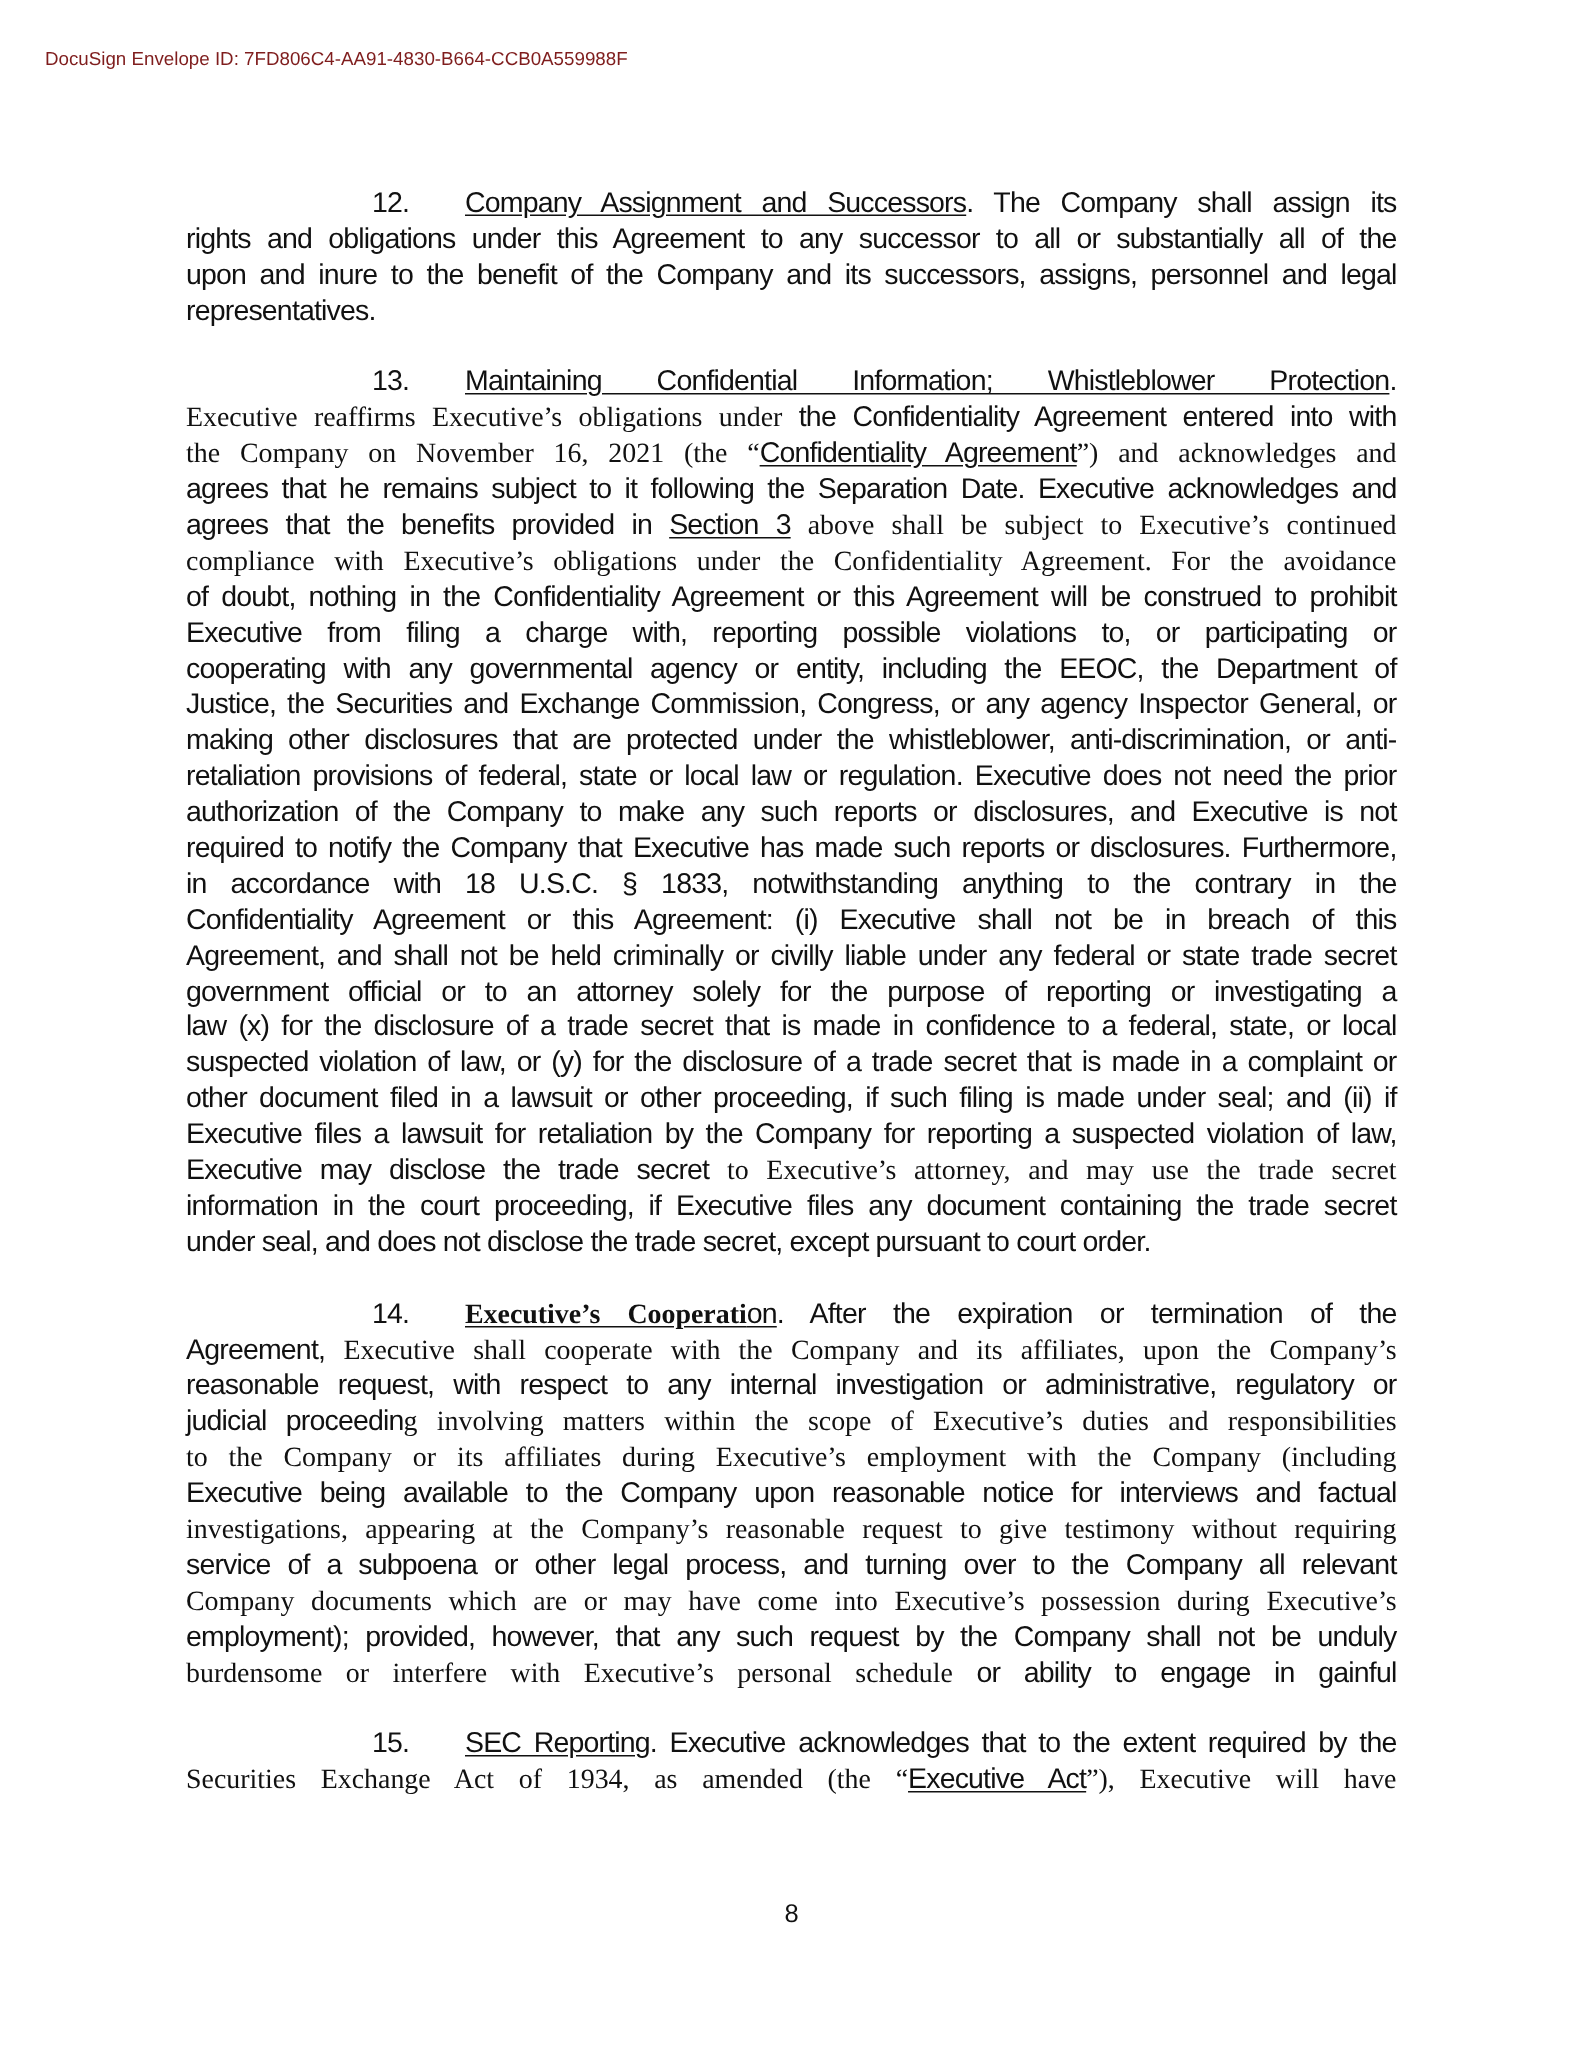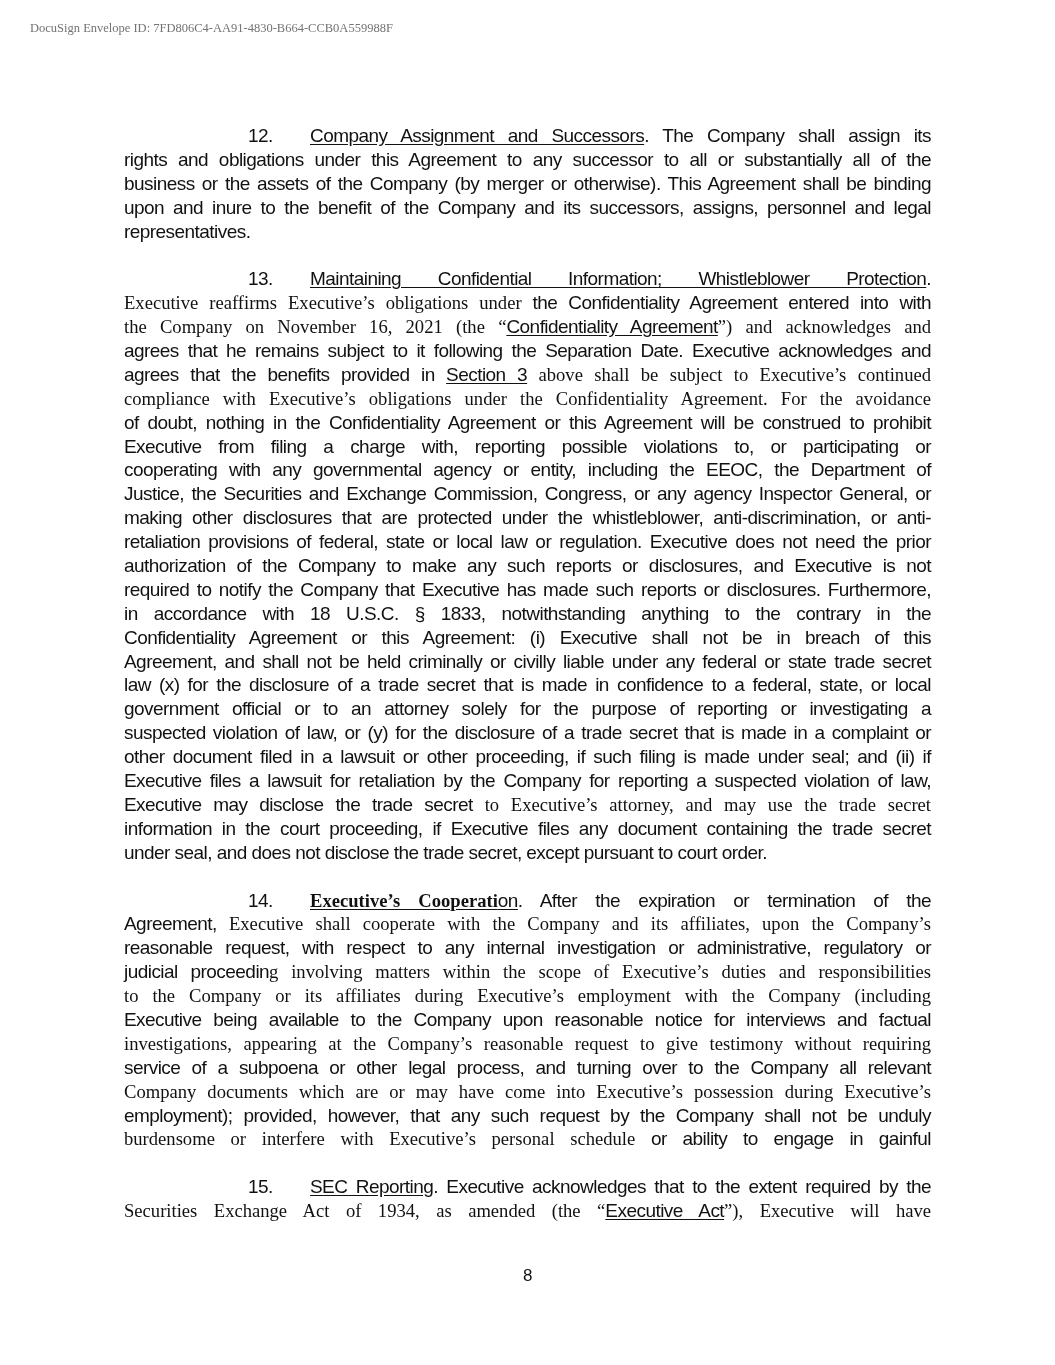--- a/index.html
+++ b/index.html
@@ -1,19 +1,19 @@
 <!DOCTYPE html>
 <html><head>
   <meta charset="utf-8">
   <style>
     html, body { margin: 0; padding: 0; background: #ffffff; }
     body { width: 1055px; height: 1365px; position: relative; overflow: hidden; color: #111; }
     .envelope {
-      position: absolute; left: 30px; top: 21px;
-      font-family: Liberation Serif, serif; font-size: 12.5px; color: #737373;
+      position: absolute; left: 30px; top: 32px;
+      font-family: Liberation Sans, sans-serif; font-size: 12.5px; color: #7f1d1d;
     }
     .page-body { position: absolute; left: 124px; top: 124px; width: 807px; }
     .line {
       height: 23.9px; line-height: 23.9px; white-space: nowrap;
       text-align: justify; text-align-last: justify; overflow: visible;
       font-size: 19px;
     }
     .line.last { text-align-last: left; }
     .sans { font-family: "Liberation Sans", sans-serif; font-size: 19px; letter-spacing: -0.55px; }
     .serif { font-family: "Liberation Serif", serif; font-size: 18.6px; }
@@ -29,21 +29,20 @@
   </style>
 </head>
 <body>
 
 <div class="envelope">DocuSign Envelope ID: 7FD806C4-AA91-4830-B664-CCB0A559988F</div>
 
 <div class="page-body" id="page-body">
     <div>
       <div class="line"><span class="indent"></span><span class="num sans">12.</span><span class="sans u">Company Assignment and Successors</span><span class="sans">.  The Company shall assign its</span></div>
       <div class="line"><span class="sans">rights and obligations under this Agreement to any successor to all or substantially all of the</span></div>
-      <div class="line"><span class="sans">business or the assets of the Company (by merger or otherwise).  This Agreement shall be binding</span></div>
       <div class="line"><span class="sans">upon and inure to the benefit of the Company and its successors, assigns, personnel and legal</span></div>
       <div class="line last"><span class="sans">representatives.</span></div>
     </div>
     <div class="gap"></div>
     <div>
       <div class="line"><span class="indent"></span><span class="num sans">13.</span><span class="sans u">Maintaining Confidential Information; Whistleblower Protection</span><span class="sans">.</span></div>
       <div class="line"><span class="serif">Executive reaffirms Executive’s obligations under </span><span class="sans">the Confidentiality Agreement entered into with</span></div>
       <div class="line"><span class="serif">the Company on November 16, 2021 (the “</span><span class="sans u">Confidentiality Agreement</span><span class="serif">”) and acknowledges and</span></div>
       <div class="line"><span class="sans">agrees that he remains subject to it following the Separation Date.  Executive acknowledges and</span></div>
       <div class="line"><span class="sans">agrees that the benefits provided in </span><span class="sans u">Section 3</span><span class="serif"> above shall be subject to Executive’s continued</span></div>
@@ -52,22 +51,22 @@
       <div class="line"><span class="sans">Executive from filing a charge with, reporting possible violations to, or participating or</span></div>
       <div class="line"><span class="sans">cooperating with any governmental agency or entity, including the EEOC, the Department of</span></div>
       <div class="line"><span class="sans">Justice, the Securities and Exchange Commission, Congress, or any agency Inspector General, or</span></div>
       <div class="line"><span class="sans">making other disclosures that are protected under the whistleblower, anti-discrimination, or anti-</span></div>
       <div class="line"><span class="sans">retaliation provisions of federal, state or local law or regulation.  Executive does not need the prior</span></div>
       <div class="line"><span class="sans">authorization of the Company to make any such reports or disclosures, and Executive is not</span></div>
       <div class="line"><span class="sans">required to notify the Company that Executive has made such reports or disclosures.  Furthermore,</span></div>
       <div class="line"><span class="sans">in accordance with 18 U.S.C. § 1833, notwithstanding anything to the contrary in the</span></div>
       <div class="line"><span class="sans">Confidentiality Agreement or this Agreement: (i) Executive shall not be in breach of this</span></div>
       <div class="line"><span class="sans">Agreement, and shall not be held criminally or civilly liable under any federal or state trade secret</span></div>
+      <div class="line"><span class="sans">government official or to an attorney solely for the purpose of reporting or investigating a</span></div>
       <div class="line"><span class="sans">law (x) for the disclosure of a trade secret that is made in confidence to a federal, state, or local</span></div>
-      <div class="line"><span class="sans">government official or to an attorney solely for the purpose of reporting or investigating a</span></div>
       <div class="line"><span class="sans">suspected violation of law, or (y) for the disclosure of a trade secret that is made in a complaint or</span></div>
       <div class="line"><span class="sans">other document filed in a lawsuit or other proceeding, if such filing is made under seal; and (ii) if</span></div>
       <div class="line"><span class="sans">Executive files a lawsuit for retaliation by the Company for reporting a suspected violation of law,</span></div>
       <div class="line"><span class="sans">Executive may disclose the trade secret </span><span class="serif">to Executive’s attorney, and may use the trade secret</span></div>
       <div class="line"><span class="sans">information in the court proceeding, if Executive files any document containing the trade secret</span></div>
       <div class="line last"><span class="sans">under seal, and does not disclose the trade secret, except pursuant to court order.</span></div>
     </div>
     <div class="gap"></div>
     <div>
       <div class="line"><span class="indent"></span><span class="num sans">14.</span><span class="serif u b">Executive’s Cooperati</span><span class="sans u">on</span><span class="sans">.  After the expiration or termination of the</span></div>

